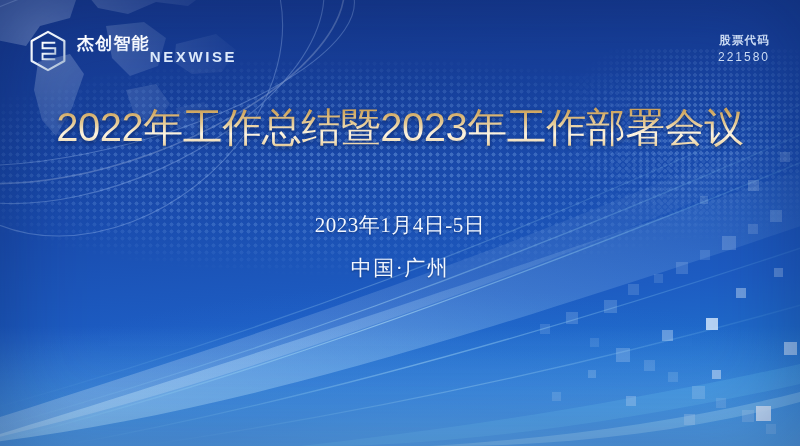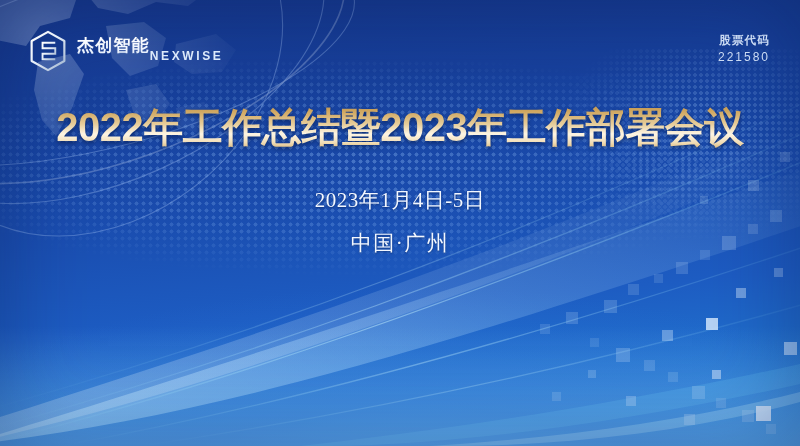--- a/index.html
+++ b/index.html
@@ -74,53 +74,54 @@
   .logo-mark{ width:40px; height:42px; flex:0 0 auto; }
   .logo-mark svg{ width:100%; height:100%; display:block; }
   .logo-txt{ display:flex; flex-direction:row; justify-content:center; }
   .logo-cn{
     font-size:17px; font-weight:bold; letter-spacing:1.2px; line-height:1.05;
     background:linear-gradient(180deg,#ffffff 0%,#eaf2ff 45%,#b9cde8 100%);
     -webkit-background-clip:text; background-clip:text; color:transparent;
     text-shadow:0 0 1px rgba(255,255,255,.25);
   }
   .logo-en{
-    font-size:12px; font-weight:bold; letter-spacing:2.6px; line-height:1.4;
+    font-size:15px; font-weight:bold; letter-spacing:2.6px; line-height:1.4;
     color:#dce9fa;
     margin-top:11px;
   }
 
   
   .stock{
     position:absolute; right:30px; top:33px; text-align:right; z-index:6;
     color:#ccdcf4;
     margin-left:41px;
   }
   .stock-label{ font-size:11.5px; letter-spacing:1.2px; font-weight:bold; line-height:1.35; }
   .stock-code{ font-size:12px; letter-spacing:2px; line-height:1.4; }
 
   
   .title-wrap{
     position:absolute; left:0; top:100px; width:800px; text-align:center; z-index:5;
   }
   .title{
     display:inline-block;
-    font-size:40px; font-weight:bold; letter-spacing:-0.5px; white-space:nowrap;
+    font-size:40px; font-weight:normal; letter-spacing:-0.5px; white-space:nowrap;
     background:linear-gradient(180deg,#b0894a 0%,#cfa košice 1%,#d8b273 26%,#f6e6c4 55%,#fff9ee 72%,#e2c795 92%,#c09b58 100%);
     background:linear-gradient(180deg,#ad8547 0%,#cfa65f 20%,#e7cd9a 44%,#fdf5e4 62%,#f0dcb4 78%,#cda35d 94%,#b98e45 100%);
     -webkit-background-clip:text; background-clip:text; color:transparent;
     filter:drop-shadow(0 2px 2px rgba(4,20,60,.55));
   }
 
   
   .sub1, .sub2{
     position:absolute; width:800px; text-align:center; z-index:5;
     color:#f2f7ff;
     font-family:"Liberation Serif", serif;
     text-shadow:0 1px 2px rgba(6,25,70,.5);
+    margin-top:25px;
   }
   .sub1{ top:186px; font-size:21px; letter-spacing:.5px; }
   .sub2{ top:229px; font-size:21px; letter-spacing:1.5px; }
 
   .vignette{
     position:absolute; inset:0; pointer-events:none;
     box-shadow: inset 0 0 90px rgba(8,28,80,.40);
   }
 </style>
 </head>

